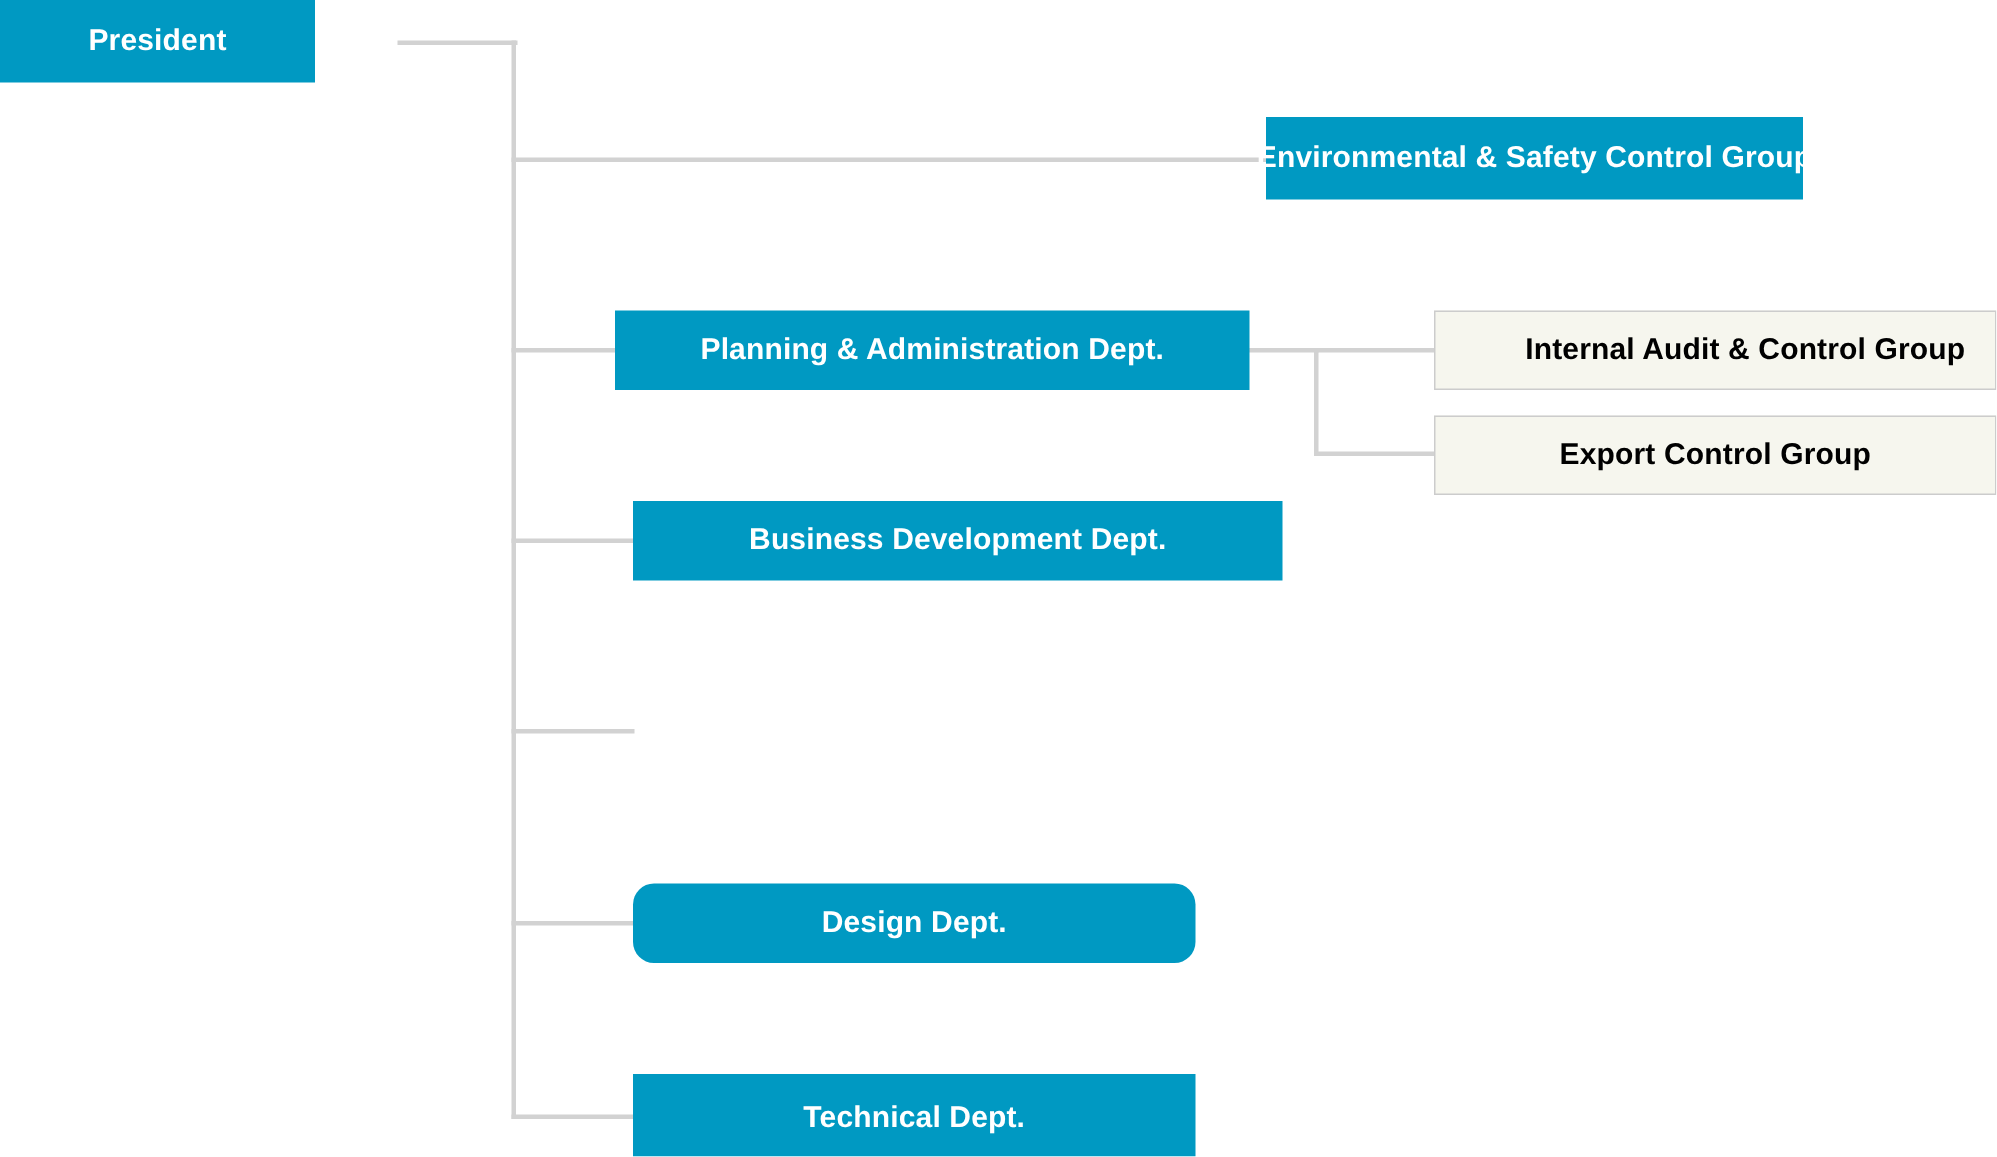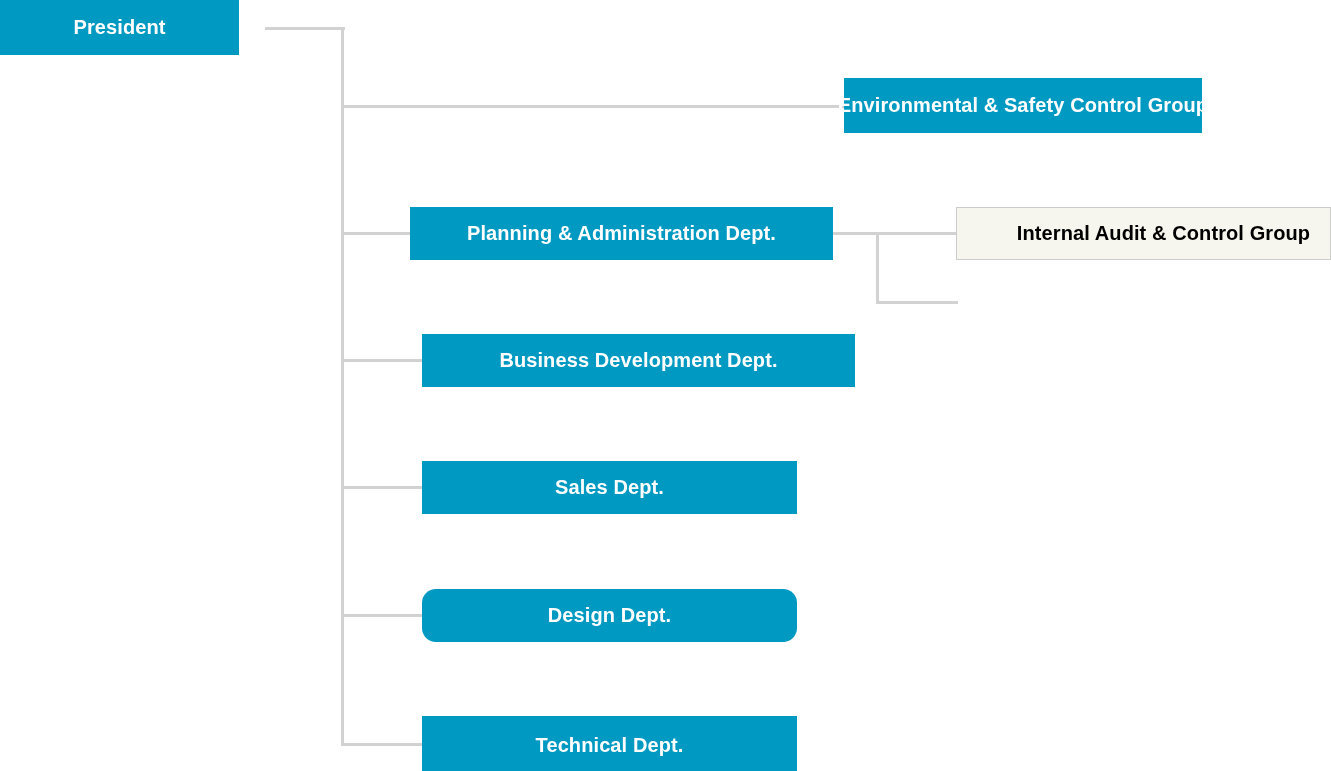--- a/index.html
+++ b/index.html
@@ -49,21 +49,21 @@
     color: #ffffff;
   }
 
   .node-secondary {
     background: #f6f6ee;
     color: #000000;
     border: 1px solid #cccccc;
   }
 
   
-  .n-president       { left: 0px;   top: 0px;   width: 239px; height: 55px; }
+  .n-president       { left: 0px;   top: 0px;   width: 210px; height: 55px; }
   .n-env             { left: 844px; top: 78px;  width: 358px; height: 55px; }
   .n-planning        { left: 410px; top: 207px; width: 423px; height: 53px; }
   .n-business        { left: 422px; top: 334px; width: 433px; height: 53px; }
   .n-sales           { left: 422px; top: 461px; width: 375px; height: 53px; }
   .n-design          { left: 422px; top: 589px; width: 375px; height: 53px; border-radius: 14px; }
   .n-technical       { left: 422px; top: 716px; width: 375px; height: 58px; }
   .n-audit           { left: 956px; top: 207px; width: 375px; height: 53px; padding-left: 40px; }
   .n-export          { left: 956px; top: 277px; width: 375px; height: 53px; }
 
   
@@ -107,22 +107,22 @@
   <div class="conn conn-h c-export-in"></div>
 
   <div class="node node-primary n-president">President</div>
 
   <div class="node node-primary n-env">Environmental &amp; Safety Control Group</div>
 
   <div class="node node-primary n-planning">Planning &amp; Administration Dept.</div>
 
   <div class="node node-primary n-business">Business Development Dept.</div>
 
-  <div class="node node-primary n-sales">Sales Dept.</div>
 
   <div class="node node-primary n-design">Design Dept.</div>
 
   <div class="node node-primary n-technical">Technical Dept.</div>
 
   <div class="node node-secondary n-audit">Internal Audit &amp; Control Group</div>
 
+  <div class="node node-secondary n-export">Export Control Group</div>
 
 </div>
 
 </body></html>

